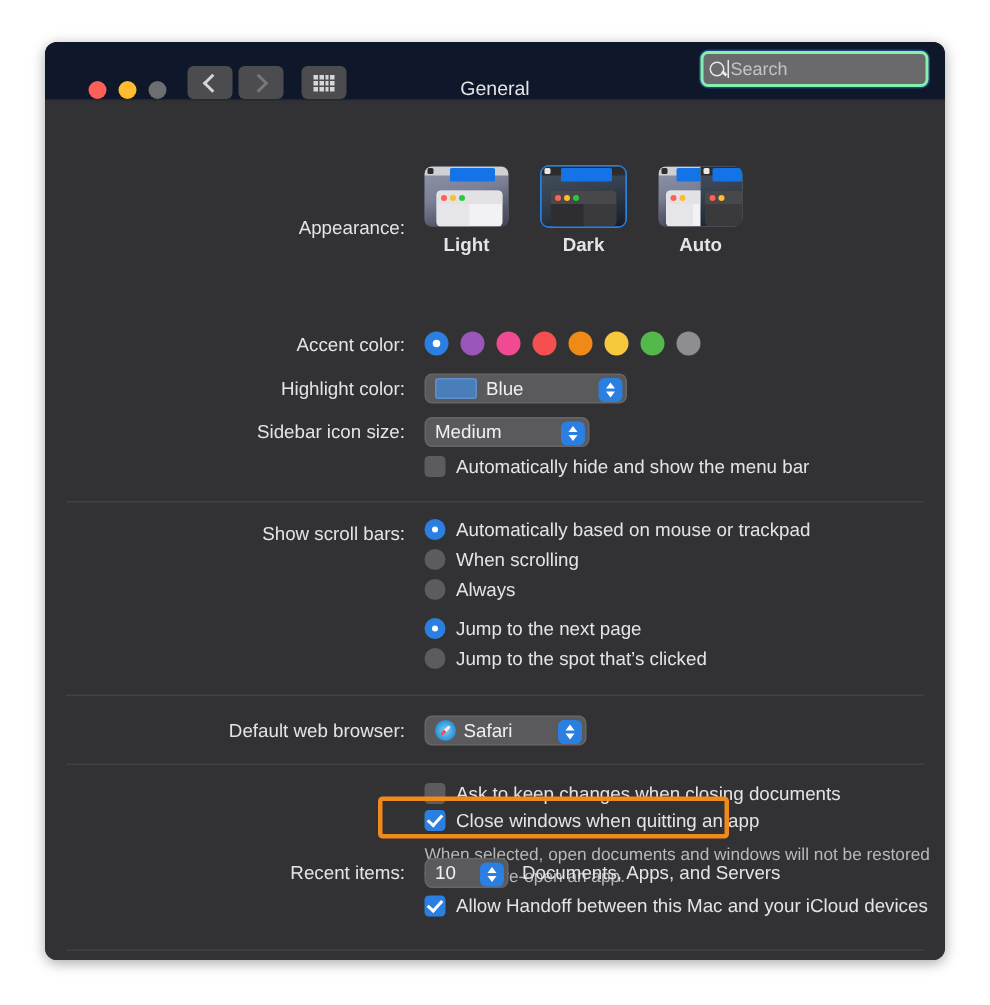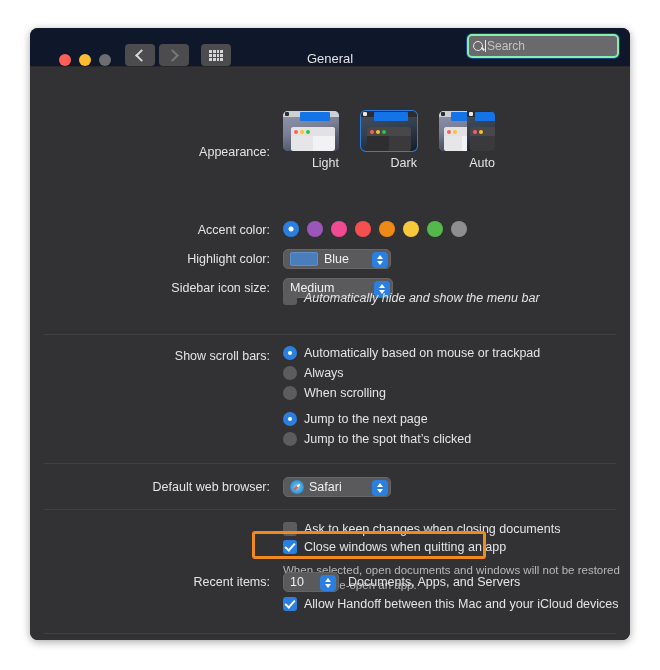--- a/index.html
+++ b/index.html
@@ -167,21 +167,21 @@
   .sep {
     position: absolute;
     left: 14px;
     right: 14px;
     height: 1px;
     background: #414143;
   }
 
   
   .thumbs { position: absolute; left: 253px; top: 44px; display: flex; gap: 22px; }
-  .thumb-item { width: 56px; text-align: right; }
+  .thumb-item { width: 56px; text-align: center; font-weight: bold; }
   .thumb {
     width: 56px; height: 40px;
     border-radius: 5px;
     position: relative;
     overflow: hidden;
     background: #6e7485;
     box-sizing: border-box;
   }
   .thumb.sel { outline: 2.5px solid #2a7fe0; outline-offset: -1px; }
   .thumb-cap { font-size: 12.5px; color: #e4e4e6; margin-top: 5px; }
@@ -456,61 +456,61 @@
         <div class="swatch" style="background:#ef4a92;"></div>
         <div class="swatch" style="background:#f5504f;"></div>
         <div class="swatch" style="background:#f08a17;"></div>
         <div class="swatch" style="background:#f8c83c;"></div>
         <div class="swatch" style="background:#53b94b;"></div>
         <div class="swatch" style="background:#8e8e90;"></div>
       </div>
 
       <div class="label" style="left:60px; top:185px; width:180px;">Highlight color:</div>
       <div style="position:absolute; left:253px; top:182px;">
-        <div class="popup" style="width:108px;">
+        <div class="popup" style="width:135px;">
           <div class="hl-swatch"></div>
           <span class="txt">Blue</span>
           <div class="stepper">
             <div class="tri-u"></div>
             <div class="tri-d"></div>
           </div>
         </div>
       </div>
 
       <div class="label" style="left:60px; top:214px; width:180px;">Sidebar icon size:</div>
       <div style="position:absolute; left:253px; top:211px;">
         <div class="popup" style="width:110px;">
           <span class="txt">Medium</span>
           <div class="stepper">
             <div class="tri-u"></div>
             <div class="tri-d"></div>
           </div>
         </div>
       </div>
 
-      <div class="cb-line" style="position:absolute; left:253px; top:224px;font-style:italic;">
+      <div class="cb-line" style="position:absolute; left:253px; top:237px;">
         <div class="cb"></div>
         <div class="cb-lbl">Automatically hide and show the menu bar</div>
       </div>
 
       <div class="sep" style="top:267px;"></div>
 
       <div class="label" style="left:60px; top:282px; width:180px;">Show scroll bars:</div>
       <div style="position:absolute; left:253px; top:279px;">
         <div class="radio-line">
           <div class="radio on"></div>
           <div class="radio-lbl">Automatically based on mouse or trackpad</div>
         </div>
         <div class="radio-line">
           <div class="radio"></div>
-          <div class="radio-lbl">Always</div>
+          <div class="radio-lbl">When scrolling</div>
         </div>
         <div class="radio-line">
           <div class="radio"></div>
-          <div class="radio-lbl">When scrolling</div>
+          <div class="radio-lbl">Always</div>
         </div>
       </div>
 
       <div style="position:absolute; left:253px; top:345px;">
         <div class="radio-line">
           <div class="radio on"></div>
           <div class="radio-lbl">Jump to the next page</div>
         </div>
         <div class="radio-line">
           <div class="radio"></div>

